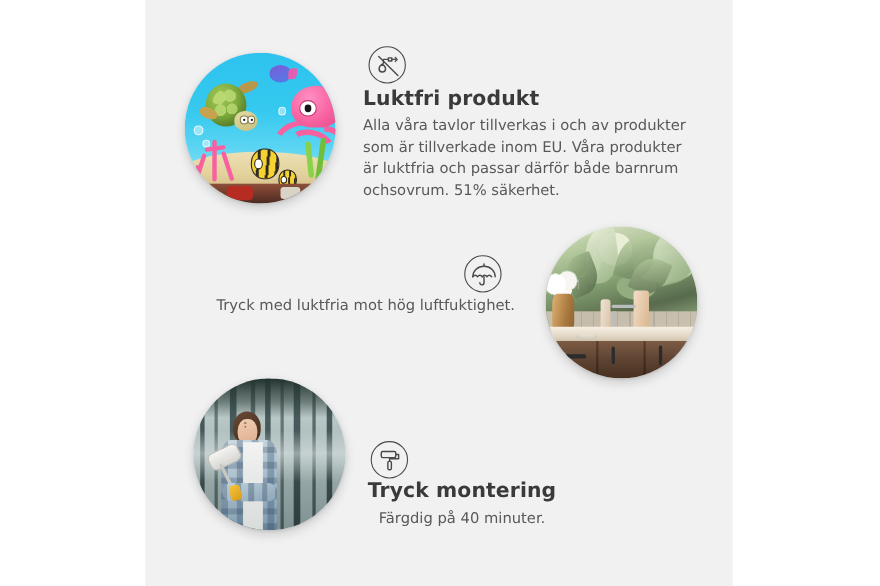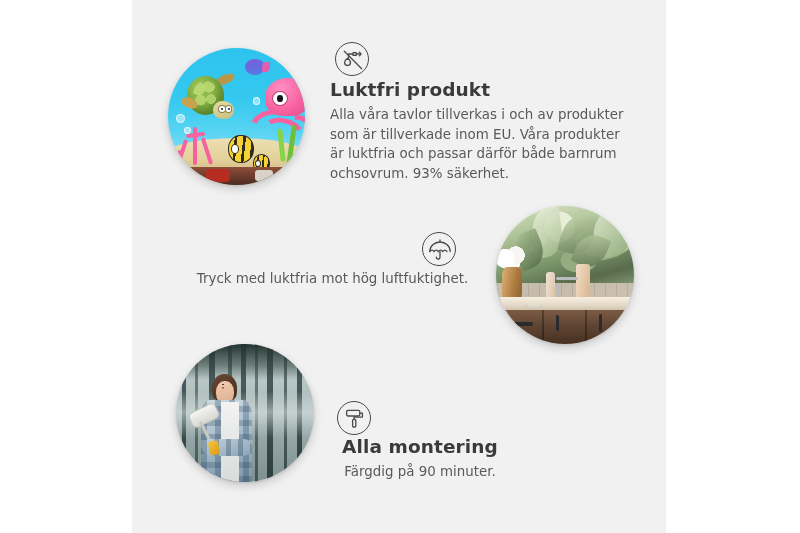--- a/index.html
+++ b/index.html
@@ -408,21 +408,21 @@
       <path d="M12.5 14.6V11h4.6"></path>
       <path d="M17.1 9.6h3.1v2.8h-3.1z"></path>
       <path d="M20.2 11h3.2"></path>
       <path d="M23.4 9.2l1.6 1.8-1.6 1.8"></path>
       <path d="M8.3 8.3l17.4 17.4"></path>
     </svg>
   </div>
 
   <div id="block1">
     <h2 class="feature-title">Luktfri produkt</h2>
-    <p class="feature-body">Alla våra tavlor tillverkas i och av produkter som är tillverkade inom EU. Våra produkter är luktfria och passar därför både barnrum ochsovrum. 93% säkerhet.</p>
+    <p class="feature-body">Alla våra tavlor tillverkas i och av produkter som är tillverkade inom EU. Våra produkter är luktfria och passar därför både barnrum ochsovrum. 51% säkerhet.</p>
   </div>
 
   <div class="medallion" id="med2" style="left:496px; top:206px; width:138px; height:138px;">
     <div class="scene">
       <div class="bath-wall">
         <div class="leaf l1"></div>
           <div class="leaf l2"></div>
           <div class="leaf l3"></div>
         <div class="leaf l4"></div>
           <div class="leaf l5"></div>
@@ -497,17 +497,17 @@
   <div class="icon-circle" style="left:337px; top:401px;">
     <svg width="34" height="34" viewBox="0 0 34 34" fill="none" stroke="#4a4a4a" stroke-width="1.3" stroke-linecap="round" stroke-linejoin="round">
       <rect x="8.6" y="8.4" width="13.2" height="5.6" rx="1.4"></rect>
       <path d="M21.8 11.2h2.6v3.9h-8.2"></path>
       <path d="M16.2 15.1v2.3"></path>
       <rect x="14.6" y="17.4" width="3.2" height="7.6" rx="1"></rect>
     </svg>
   </div>
 
   <div id="block3">
-    <h2 class="feature-title">Alla montering</h2>
-    <p class="feature-body">Färgdig på 90 minuter.</p>
+    <h2 class="feature-title">Tryck montering</h2>
+    <p class="feature-body">Färgdig på 40 minuter.</p>
   </div>
 
 </div>
 
 </body></html>

